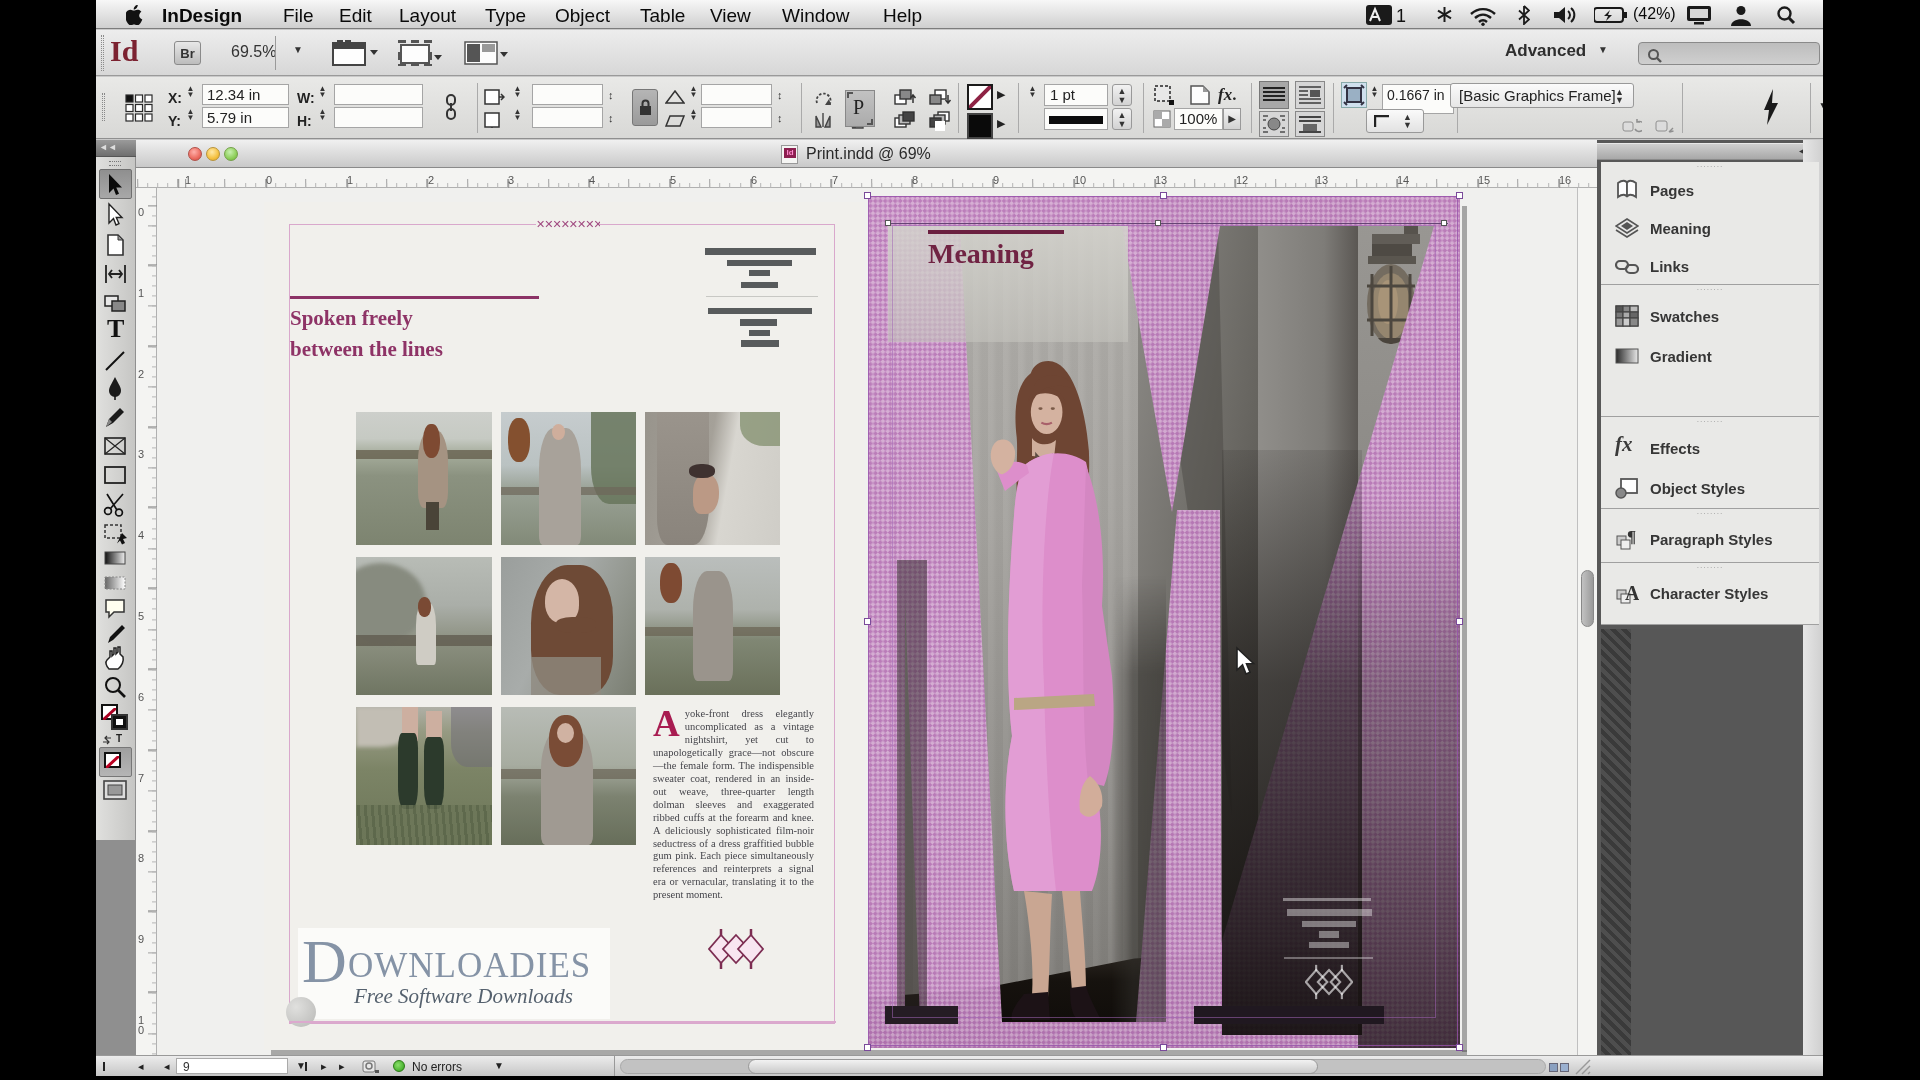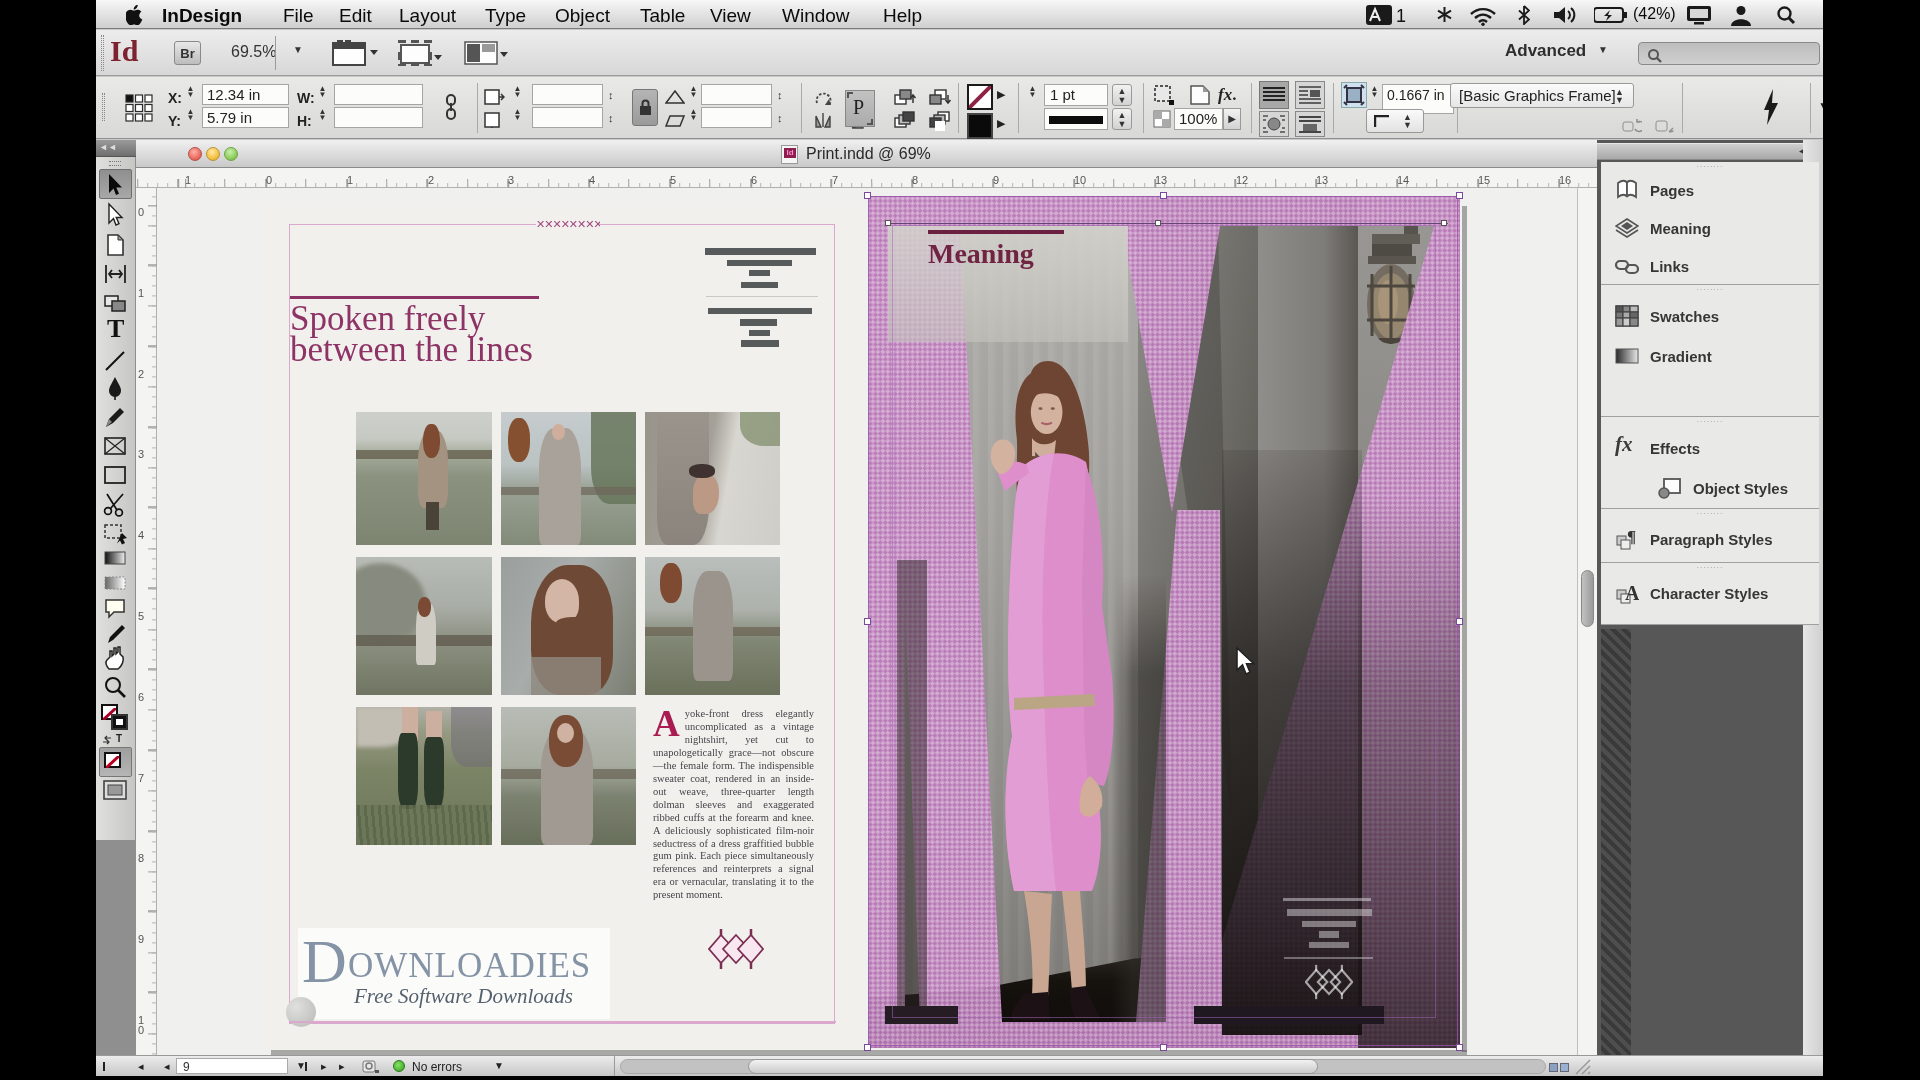--- a/index.html
+++ b/index.html
@@ -431,21 +431,21 @@
     <span class="abs" style="left:2px;top:827px;font-size:11px;color:#555;line-height:10px;">1<br>0</span>
       </div>
   </div>
   <div id="canvas"></div>
   <div class="abs" style="left:1366px;top:206px;width:5px;height:846px;background:rgba(90,90,90,.5);"></div>
   <div class="abs" style="left:175px;top:1050px;width:1196px;height:5px;background:rgba(60,60,60,.4);"></div>
   <div id="lpage">
     <div class="abs" style="left:25px;top:22px;width:546px;height:800px;border:1px solid #d9a8cc;"></div>
     <div class="abs" style="left:272px;top:16px;width:64px;height:12px;background:#f1f0ec;color:#a04a80;font-size:11px;letter-spacing:-1px;line-height:12px;overflow:hidden;">✕✕✕✕✕✕✕✕</div>
     <div class="abs" style="left:26px;top:94px;width:249px;height:3px;background:#8c3366;"></div>
-    <div class="abs serif" style="left:26px;top:101px;font-size:35px;line-height:31px;font-weight:normal;color:#8e3366;">Spoken freely<br>between the lines</div>
+    <div class="abs serif" style="left:26px;top:101px;font-size:21px;line-height:31px;font-weight:bold;color:#8e3366;">Spoken freely<br>between the lines</div>
     <div class="abs" style="left:441px;top:46px;width:111px;height:7px;background:#585b5c;"></div>
     <div class="abs" style="left:463px;top:58px;width:65px;height:6px;background:#585b5c;"></div>
     <div class="abs" style="left:485px;top:68px;width:21px;height:6px;background:#585b5c;"></div>
     <div class="abs" style="left:477px;top:80px;width:37px;height:6px;background:#585b5c;"></div>
     <div class="abs" style="left:442px;top:94px;width:112px;height:1px;background:#c8c8c4;"></div>
     <div class="abs" style="left:444px;top:106px;width:104px;height:6px;background:#585b5c;"></div>
     <div class="abs" style="left:476px;top:117px;width:37px;height:7px;background:#585b5c;"></div>
     <div class="abs" style="left:485px;top:128px;width:21px;height:6px;background:#585b5c;"></div>
     <div class="abs" style="left:477px;top:138px;width:38px;height:7px;background:#585b5c;"></div>
     <div class="ph" style="left:92px;top:210px;width:136px;height:133px;background:linear-gradient(#cdcfcb 0%,#c6cac3 20%,#a4ab9a 32%,#8b9280 48%,#7d8470 100%);">
@@ -835,21 +835,21 @@
           </svg>
           <span class="plab">Gradient</span>
         </div>
     </div>
     <div class="pgroup" style="top:277px;height:92px;">
       <div class="phandle" style="height:12px;">········</div>
       <div class="pitem" style="height:40px;">
           <span class="abs serif" style="left:14px;top:3px;font-size:21px;font-style:italic;font-weight:bold;color:#3a3a3a;">fx</span>
           <span class="plab">Effects</span>
         </div>
-      <div class="pitem" style="height:40px;margin-left:43px;">
+      <div class="pitem" style="height:40px;">
           <svg class="picon" viewBox="0 0 24 22">
             <rect x="6" y="2" width="16" height="14" fill="#fdfdfd" stroke="#555" stroke-width="1.8"></rect>
             <circle cx="6" cy="16" r="5" fill="#888" stroke="#555" stroke-width="1.5"></circle>
           </svg>
           <span class="plab">Object Styles</span>
         </div>
     </div>
     <div class="pgroup" style="top:369px;height:54px;">
       <div class="phandle" style="height:11px;">········</div>
       <div class="pitem" style="height:43px;">

